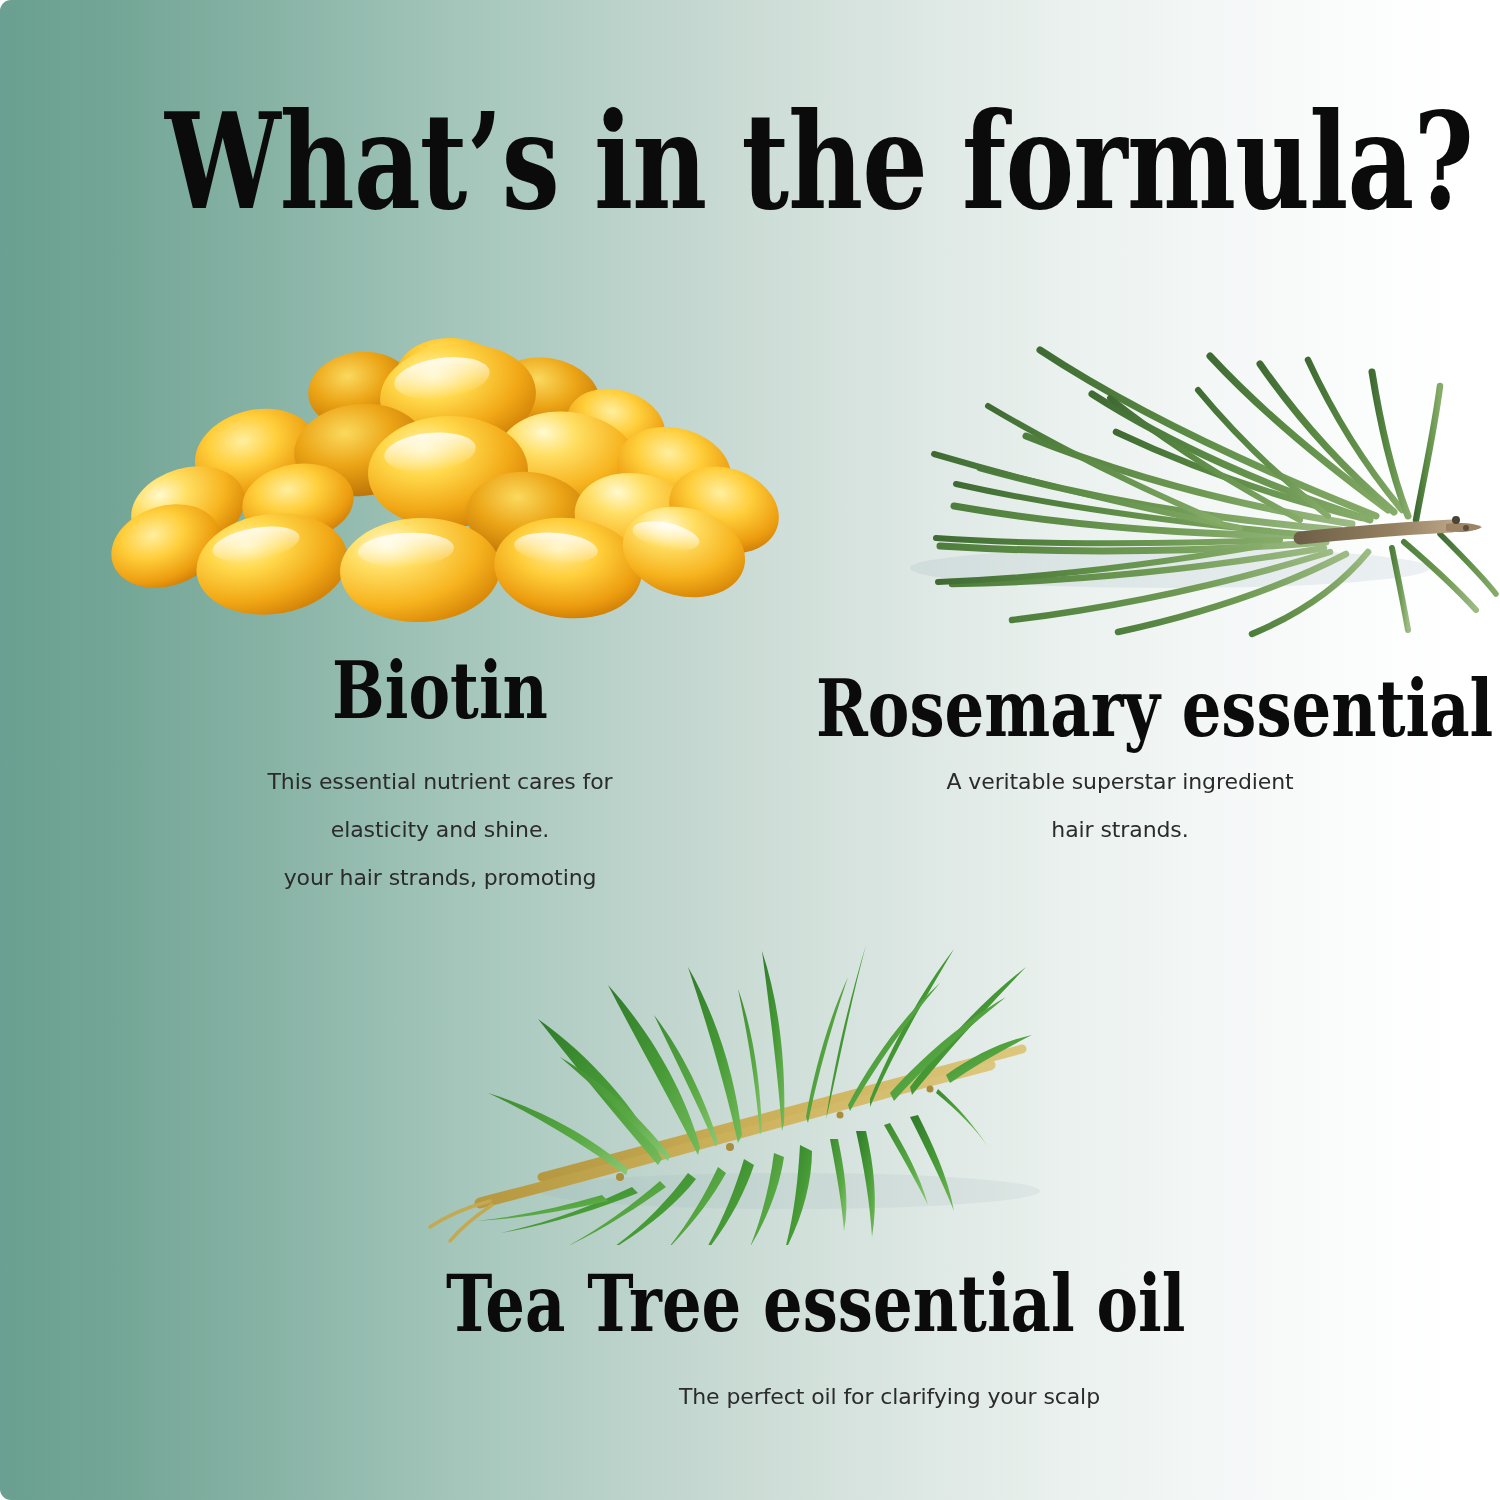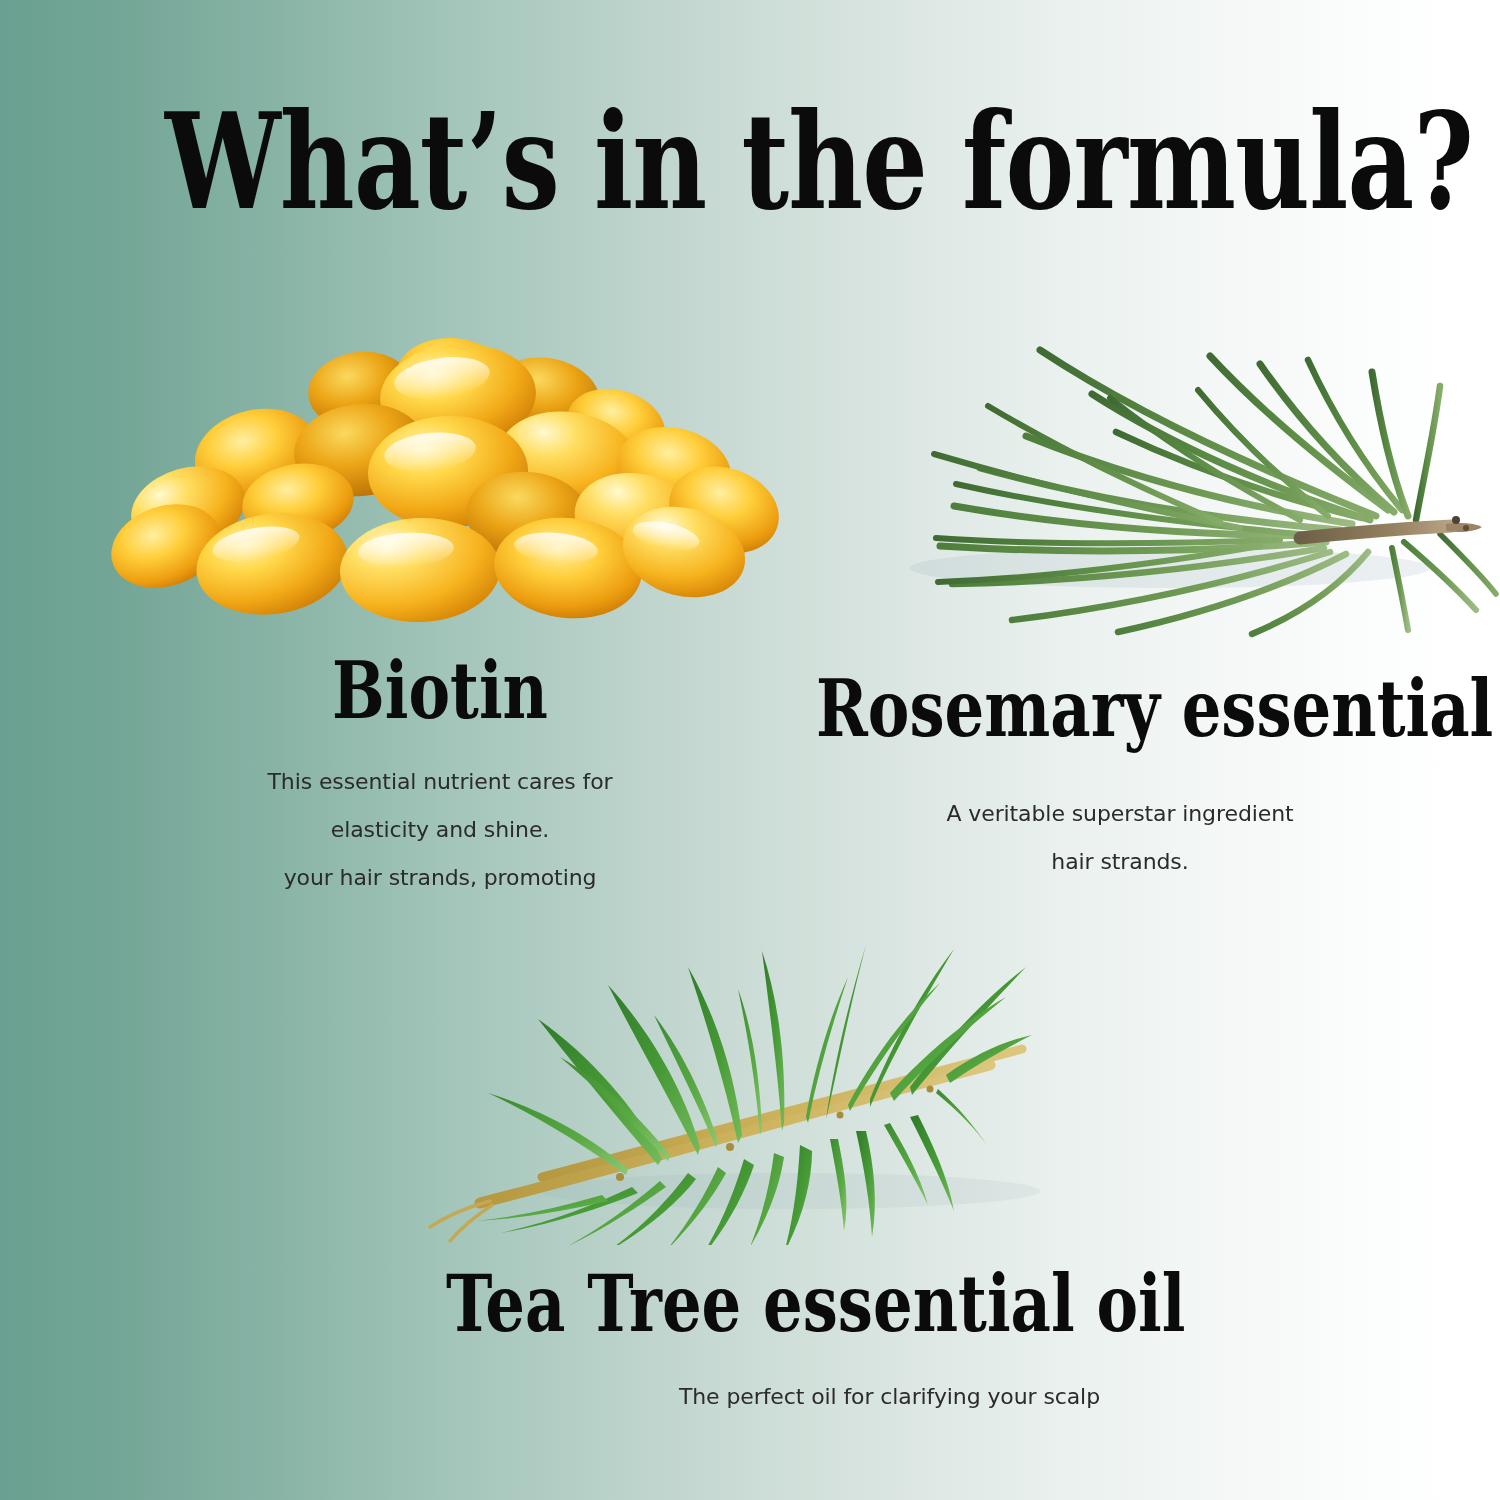--- a/index.html
+++ b/index.html
@@ -20,20 +20,21 @@
         #A3C5BA 30%,
         #BCD3CB 42%,
         #CFDED8 52%,
         #DEE8E4 62%,
         #EAF1EE 71%,
         #F2F6F5 79%,
         #F8FAFA 86%,
         #FCFDFD 92%,
         #FFFFFF 97%,
         #FFFFFF 100%);
+    border-radius: 11px;
   }
 
   
   .title {
     position: absolute;
     left: 0;
     top: 96px;
     width: 1500px;
     text-align: center;
     font-family: "DejaVu Serif", "Liberation Serif", serif;
@@ -79,21 +80,21 @@
   #art-rosemary { height: 320px; }
   #art-teatree  { height: 330px; }
 
   .art-wrap svg { position: absolute; left: 0; top: 0; width: 100%; height: 100%; }
 
   .head-biotin   { font-size: 78px; margin-top: 22px; }
   .head-rosemary { font-size: 78px; margin-top: 30px; }
   .head-teatree  { font-size: 78px; margin-top: 20px; }
 
   .body-biotin   { margin-top: 28px; padding: 0 62px; }
-  .body-rosemary { margin-top: 42px; padding: 0 46px; }
+  .body-rosemary { margin-top: 10px; padding: 0 46px; }
   .body-teatree  { margin-top: 30px; padding: 0 30px; text-align: right; }
 
   .body-line { display: block; }
 </style>
 </head>
 <body>
 
 <div id="canvas">
 
   <div class="title">What’s in the formula?</div>

